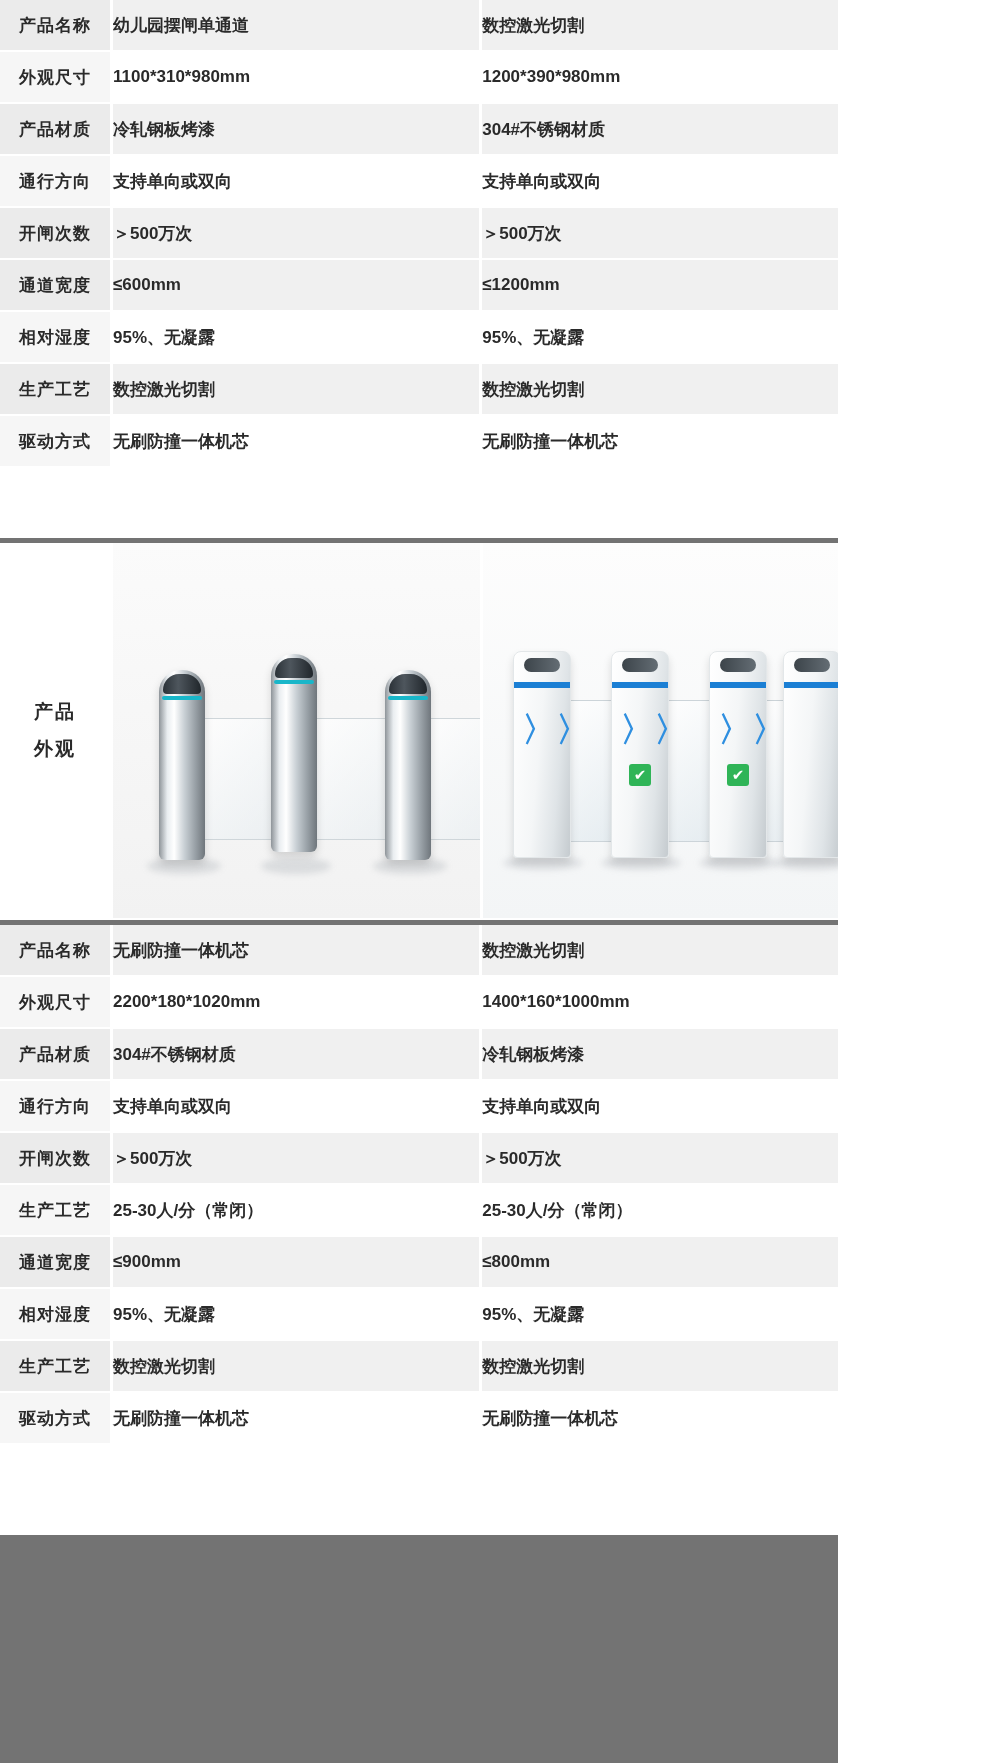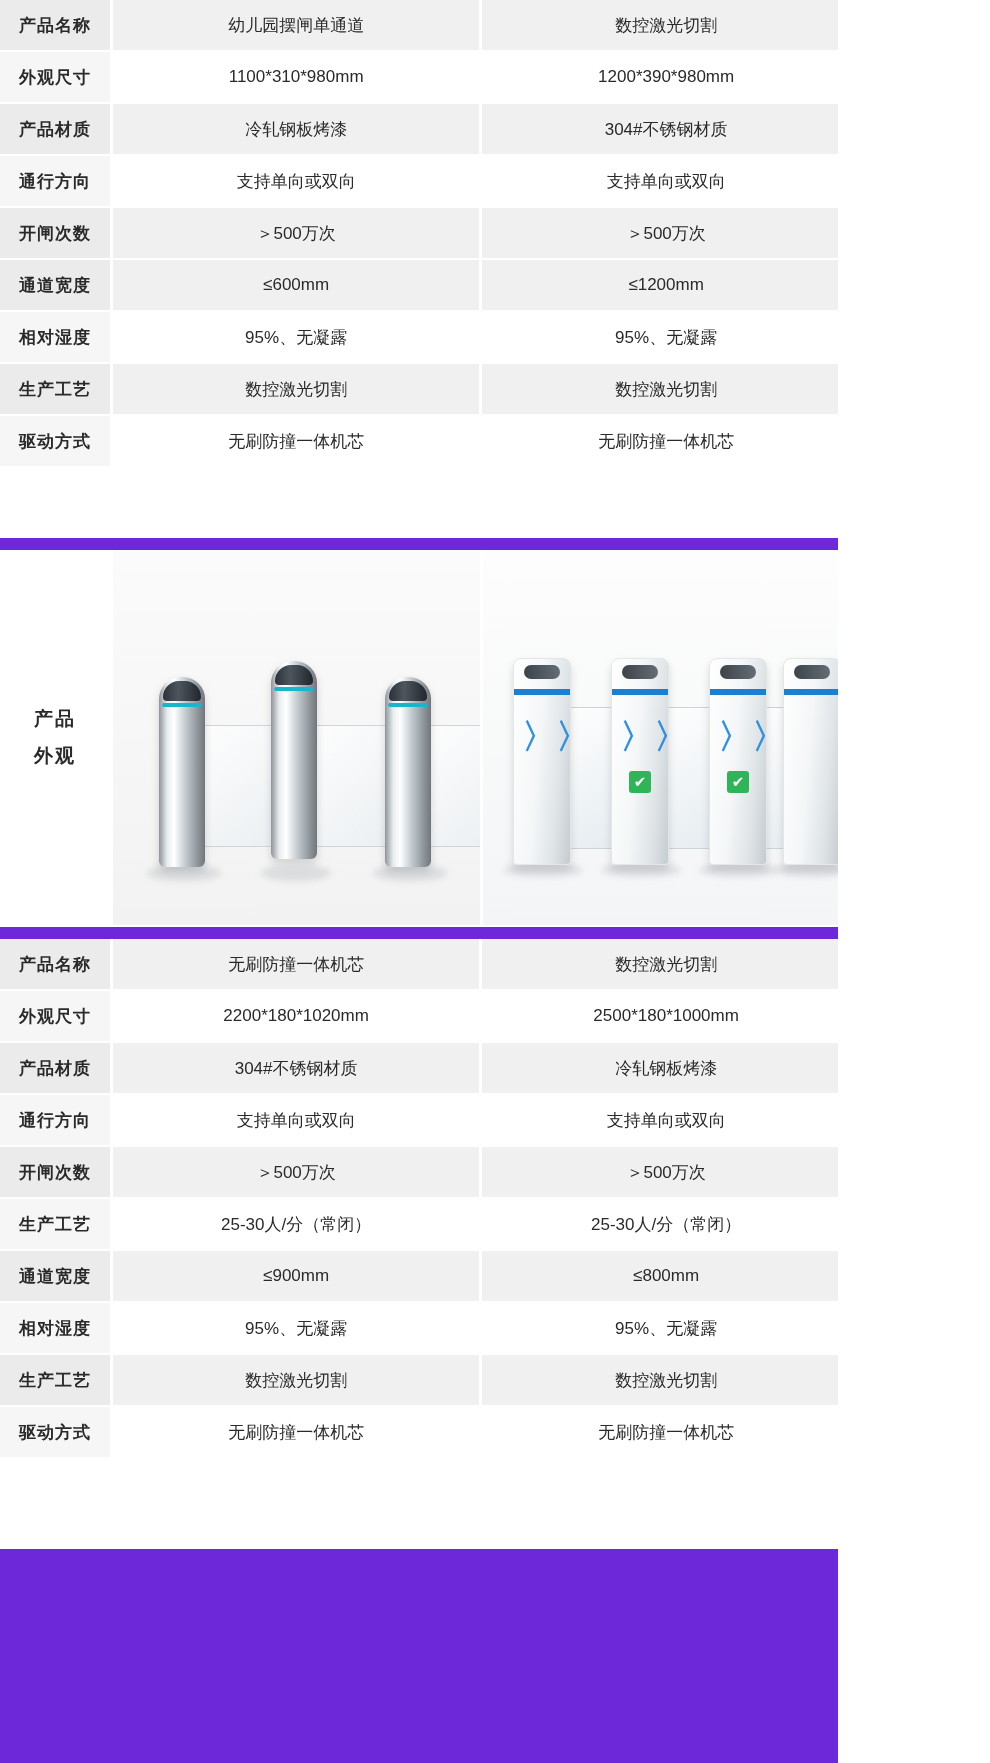--- a/index.html
+++ b/index.html
@@ -8,21 +8,21 @@
     background: #ffffff;
   }
   body {
     width: 990px;
     font-family: "Liberation Sans", "DejaVu Sans", sans-serif;
     color: #222222;
   }
   .page {
     width: 838px;
     min-height: 1763px;
-    background: #6d28d9;
+    background: #737373;
     position: relative;
     overflow: hidden;
   }
   .spec-table {
     width: 850px;
     margin: 0 auto;
     border-collapse: collapse;
     table-layout: fixed;
   }
   .spec-table td {
@@ -32,22 +32,21 @@
     vertical-align: middle;
     padding: 0;
   }
   .col-label {
     width: 110px;
     text-align: center;
     font-weight: bold;
     letter-spacing: 1px;
   }
   .col-val {
-    text-align: center;
-    font-weight: normal;
+    font-weight: bold;
     margin-top: 22px;
   }
   .row-odd td {
     background: #f0f0f0;
   }
   .row-even td {
     background: #ffffff;
   }
   .row-odd .col-label,
   .row-even .col-label {
@@ -67,21 +66,21 @@
     border-bottom: 2px solid #ffffff;
   }
   .gap {
     height: 70px;
     background: #ffffff;
   }
 
   
   .image-band {
     width: 850px;
-    margin: 12px auto;
+    margin: 5px auto;
     display: flex;
     align-items: stretch;
     background: #ffffff;
     border-bottom: 2px solid #ffffff;
   }
   .image-band .band-label {
     width: 110px;
     background: #ffffff;
     display: flex;
     flex-direction: column;
@@ -368,21 +367,21 @@
   <table class="spec-table">
     <tbody>
       <tr class="row-odd">
         <td class="col-label">产品名称</td>
         <td class="col-val first">无刷防撞一体机芯</td>
         <td class="col-val">数控激光切割</td>
       </tr>
       <tr class="row-even">
         <td class="col-label">外观尺寸</td>
         <td class="col-val first">2200*180*1020mm</td>
-        <td class="col-val">2500*180*1000mm</td>
+        <td class="col-val">1400*160*1000mm</td>
       </tr>
       <tr class="row-odd">
         <td class="col-label">产品材质</td>
         <td class="col-val first">304#不锈钢材质</td>
         <td class="col-val">冷轧钢板烤漆</td>
       </tr>
       <tr class="row-even">
         <td class="col-label">通行方向</td>
         <td class="col-val first">支持单向或双向</td>
         <td class="col-val">支持单向或双向</td>

